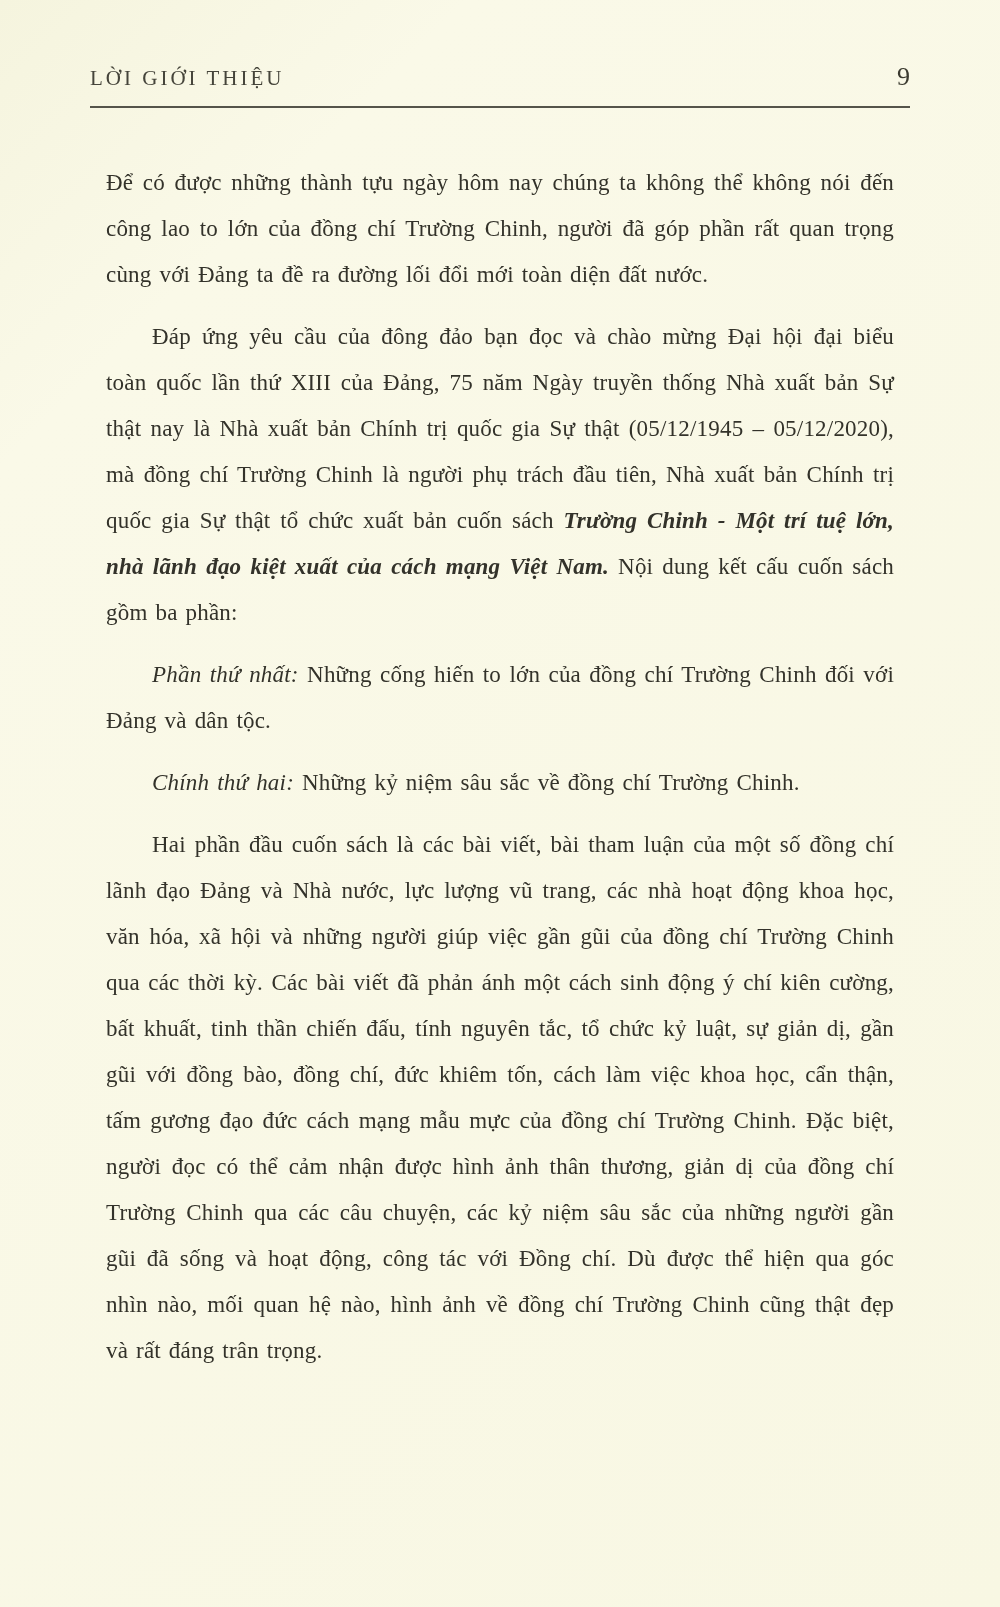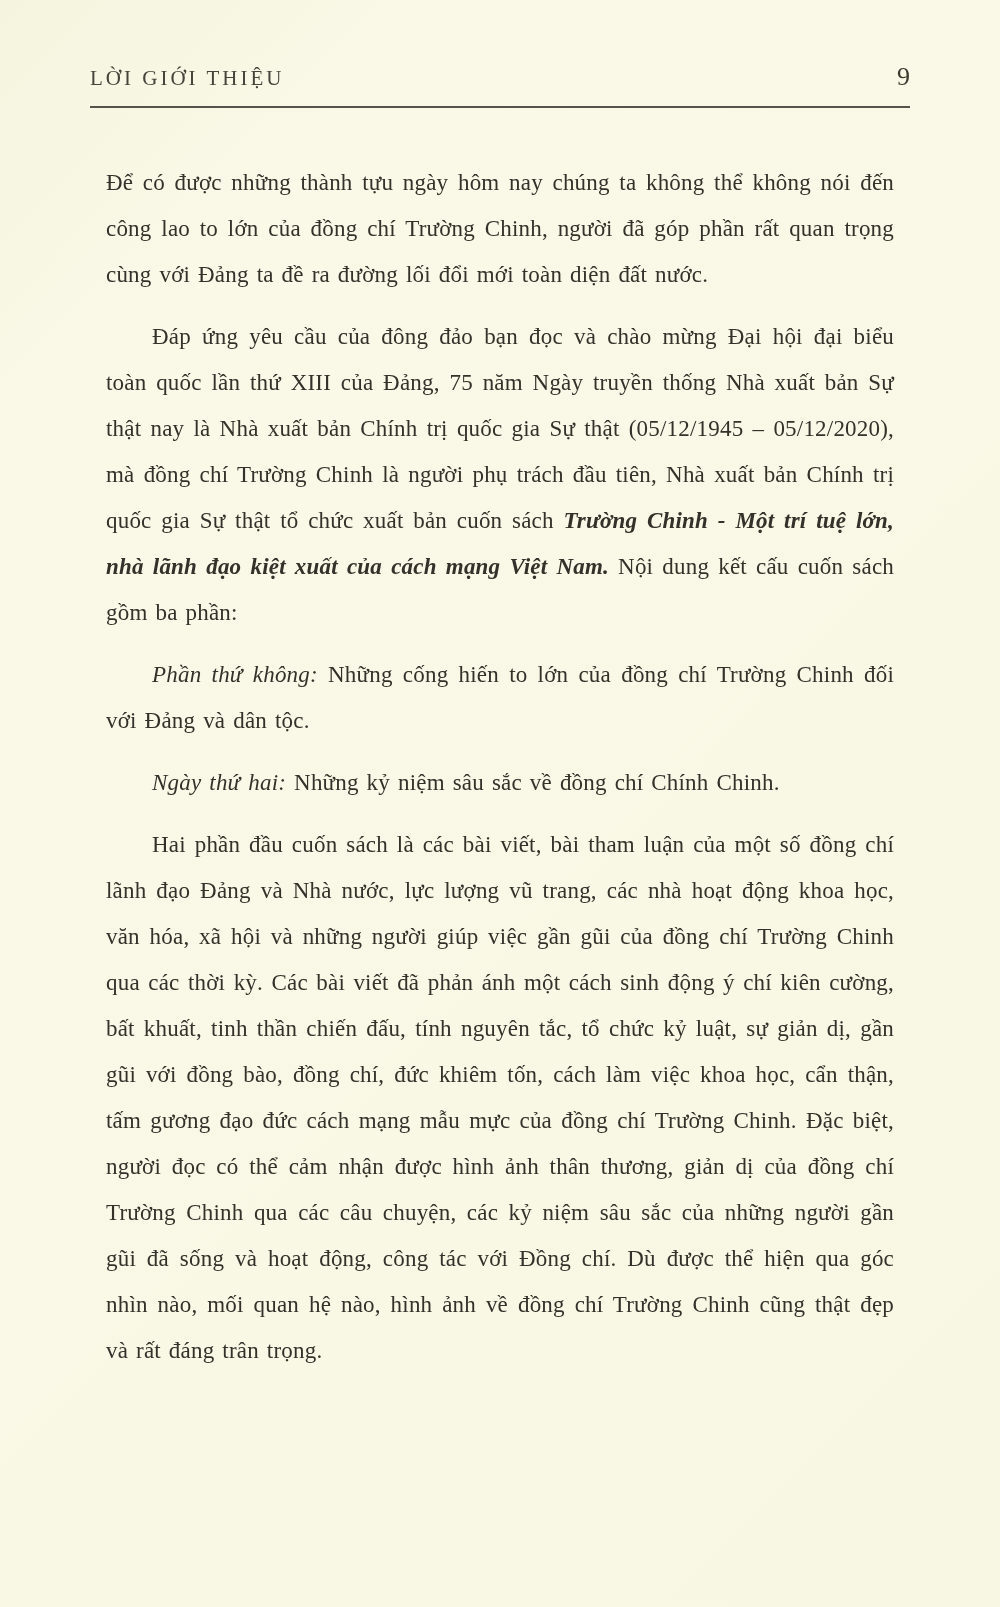--- a/index.html
+++ b/index.html
@@ -76,22 +76,22 @@
     <span class="pagenum">9</span>
   </div>
   <hr class="head-rule">
 
   <div class="content">
 
     <p class="no-indent"><span>Để có được những thành tựu ngày hôm nay chúng ta không thể không nói đến công lao to lớn của đồng chí Trường Chinh, người đã góp phần rất quan trọng cùng với Đảng ta đề ra đường lối đổi mới toàn diện đất nước.</span></p>
 
     <p><span>Đáp ứng yêu cầu của đông đảo bạn đọc và chào mừng Đại hội đại biểu toàn quốc lần thứ XIII của Đảng, 75 năm Ngày truyền thống Nhà xuất bản Sự thật nay là Nhà xuất bản Chính trị quốc gia Sự thật (05/12/1945 – 05/12/2020), mà đồng chí Trường Chinh là người phụ trách đầu tiên, Nhà xuất bản Chính trị quốc gia Sự thật tổ chức xuất bản cuốn sách </span><span class="run-bold-italic">Trường Chinh - Một trí tuệ lớn, nhà lãnh đạo kiệt xuất của cách mạng Việt Nam.</span><span> Nội dung kết cấu cuốn sách gồm ba phần:</span></p>
 
-    <p><span class="run-italic">Phần thứ không:</span><span> Những cống hiến to lớn của đồng chí Trường Chinh đối với Đảng và dân tộc.</span></p>
+    <p><span class="run-italic">Phần thứ nhất:</span><span> Những cống hiến to lớn của đồng chí Trường Chinh đối với Đảng và dân tộc.</span></p>
 
-    <p><span class="run-italic">Ngày thứ hai:</span><span> Những kỷ niệm sâu sắc về đồng chí Chính Chinh.</span></p>
+    <p><span class="run-italic">Chính thứ hai:</span><span> Những kỷ niệm sâu sắc về đồng chí Trường Chinh.</span></p>
 
 
     <p><span>Hai phần đầu cuốn sách là các bài viết, bài tham luận của một số đồng chí lãnh đạo Đảng và Nhà nước, lực lượng vũ trang, các nhà hoạt động khoa học, văn hóa, xã hội và những người giúp việc gần gũi của đồng chí Trường Chinh qua các thời kỳ. Các bài viết đã phản ánh một cách sinh động ý chí kiên cường, bất khuất, tinh thần chiến đấu, tính nguyên tắc, tổ chức kỷ luật, sự giản dị, gần gũi với đồng bào, đồng chí, đức khiêm tốn, cách làm việc khoa học, cẩn thận, tấm gương đạo đức cách mạng mẫu mực của đồng chí Trường Chinh. Đặc biệt, người đọc có thể cảm nhận được hình ảnh thân thương, giản dị của đồng chí Trường Chinh qua các câu chuyện, các kỷ niệm sâu sắc của những người gần gũi đã sống và hoạt động, công tác với Đồng chí. Dù được thể hiện qua góc nhìn nào, mối quan hệ nào, hình ảnh về đồng chí Trường Chinh cũng thật đẹp và rất đáng trân trọng.</span></p>
 
   </div>
 
 </div>
 
 </body></html>

